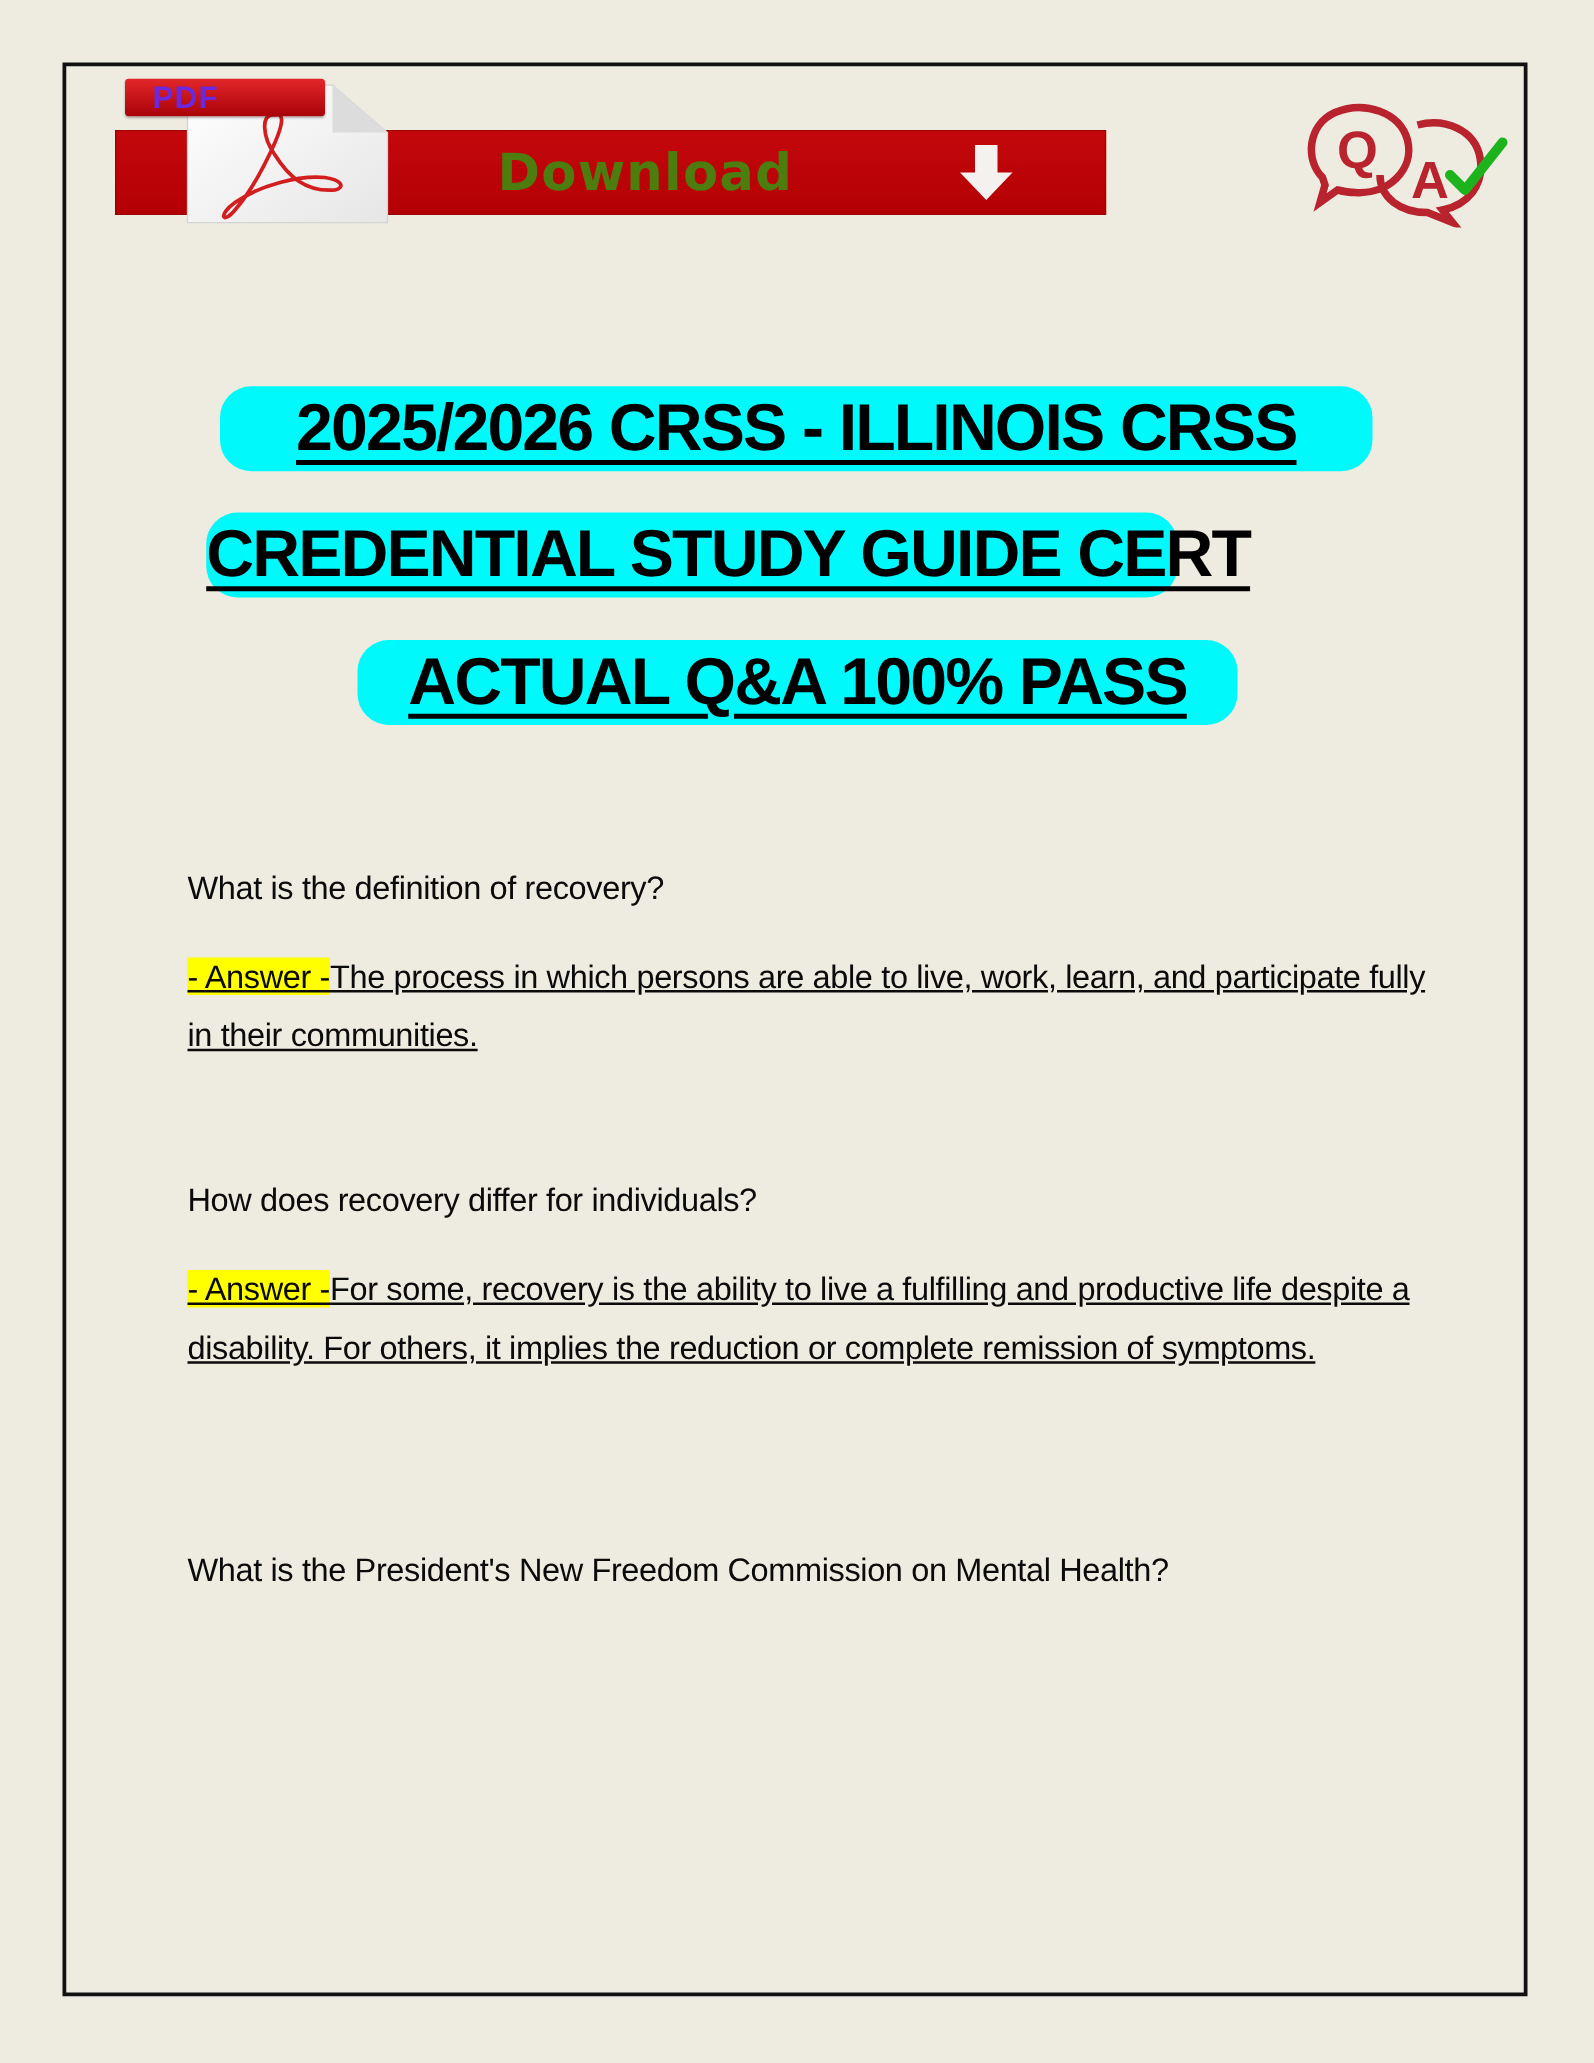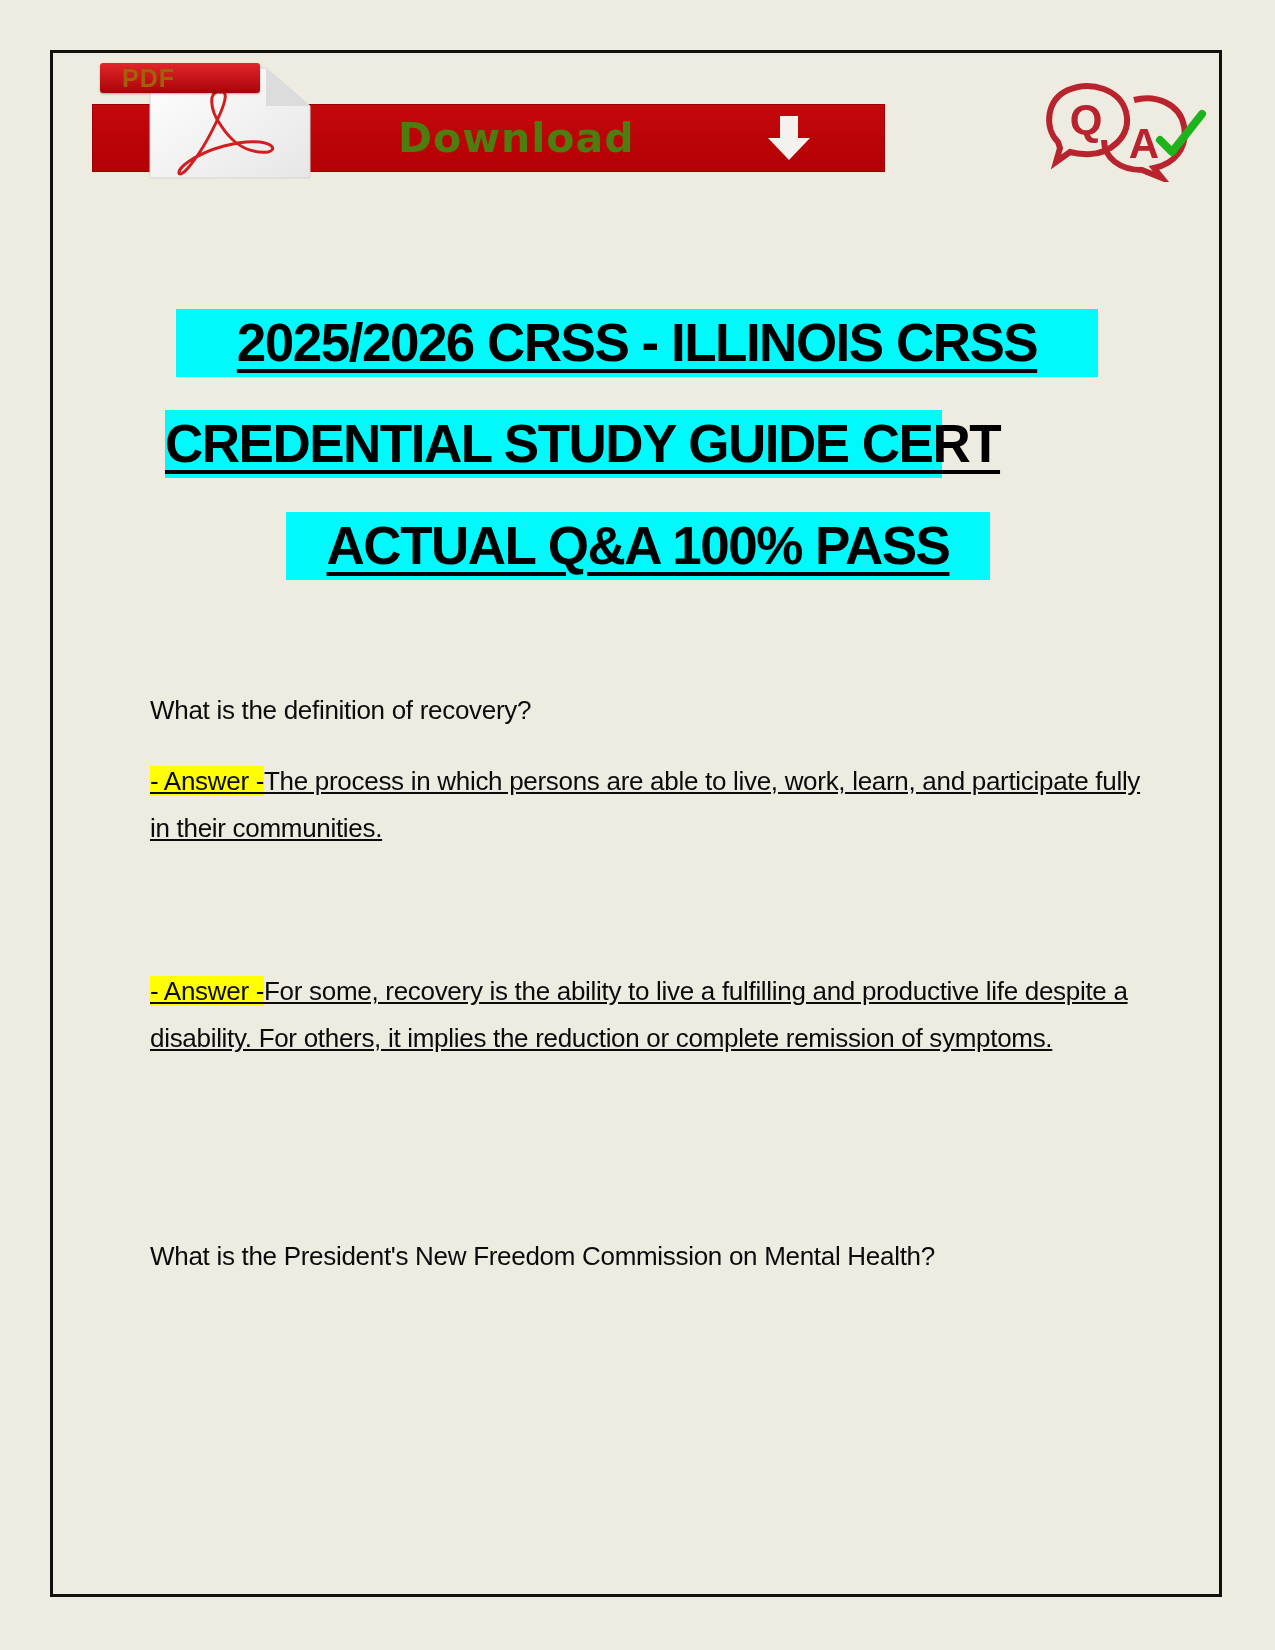--- a/index.html
+++ b/index.html
@@ -68,21 +68,21 @@
       background: linear-gradient(#e3262a, #a80308);
       border-radius: 3px;
       box-shadow: 0 1px 2px rgba(0,0,0,0.3);
     }
     .pdf-tab-label {
       position: absolute;
       left: 122px;
       top: 63px;
       height: 30px;
       line-height: 30px;
-      color: #a16207;
+      color: #6d28d9;
       font-size: 25px;
       font-weight: bold;
       letter-spacing: 1px;
     }
     .qa-logo {
       position: absolute;
       left: 1038px;
       top: 78px;
       width: 170px;
       height: 104px;
@@ -95,20 +95,21 @@
       background: #00FAFC;
       color: #000;
       font-weight: bold;
       font-size: 53px;
       text-align: center;
       white-space: nowrap;
       letter-spacing: -1.5px;
       text-decoration: underline;
       text-decoration-thickness: 4px;
       text-underline-offset: 8px;
+      border-radius: 25px;
     }
     .title-line-1 { left: 176px; top: 309px; width: 922px; }
     .title-line-2 { left: 165px; top: 410px; width: 777px; }
     .title-line-3 { left: 286px; top: 512px; width: 704px; }
     
     .qa-block {
       position: absolute;
       left: 150px;
       width: 1000px;
       font-family: "Liberation Sans", sans-serif;
@@ -172,18 +173,19 @@
 <div class="title-line title-line-1">2025/2026 CRSS - ILLINOIS CRSS</div>
 <div class="title-line title-line-2">CREDENTIAL STUDY GUIDE CERT</div>
 <div class="title-line title-line-3">ACTUAL Q&amp;A 100% PASS</div>
 
 <div class="qa-block qa-1">
   <div class="question">What is the definition of recovery?</div>
   <div class="answer"><span class="answer-tag">- Answer -</span><span>The process in which persons are able to live, work, learn, and participate fully in their communities.</span></div>
 </div>
 
 <div class="qa-block qa-2">
+  <div class="question">How does recovery differ for individuals?</div>
   <div class="answer"><span class="answer-tag">- Answer -</span><span>For some, recovery is the ability to live a fulfilling and productive life despite a disability. For others, it implies the reduction or complete remission of symptoms.</span></div>
 </div>
 
 <div class="qa-block qa-3">
   <div class="question">What is the President's New Freedom Commission on Mental Health?</div>
 </div>
 
 </body></html>

